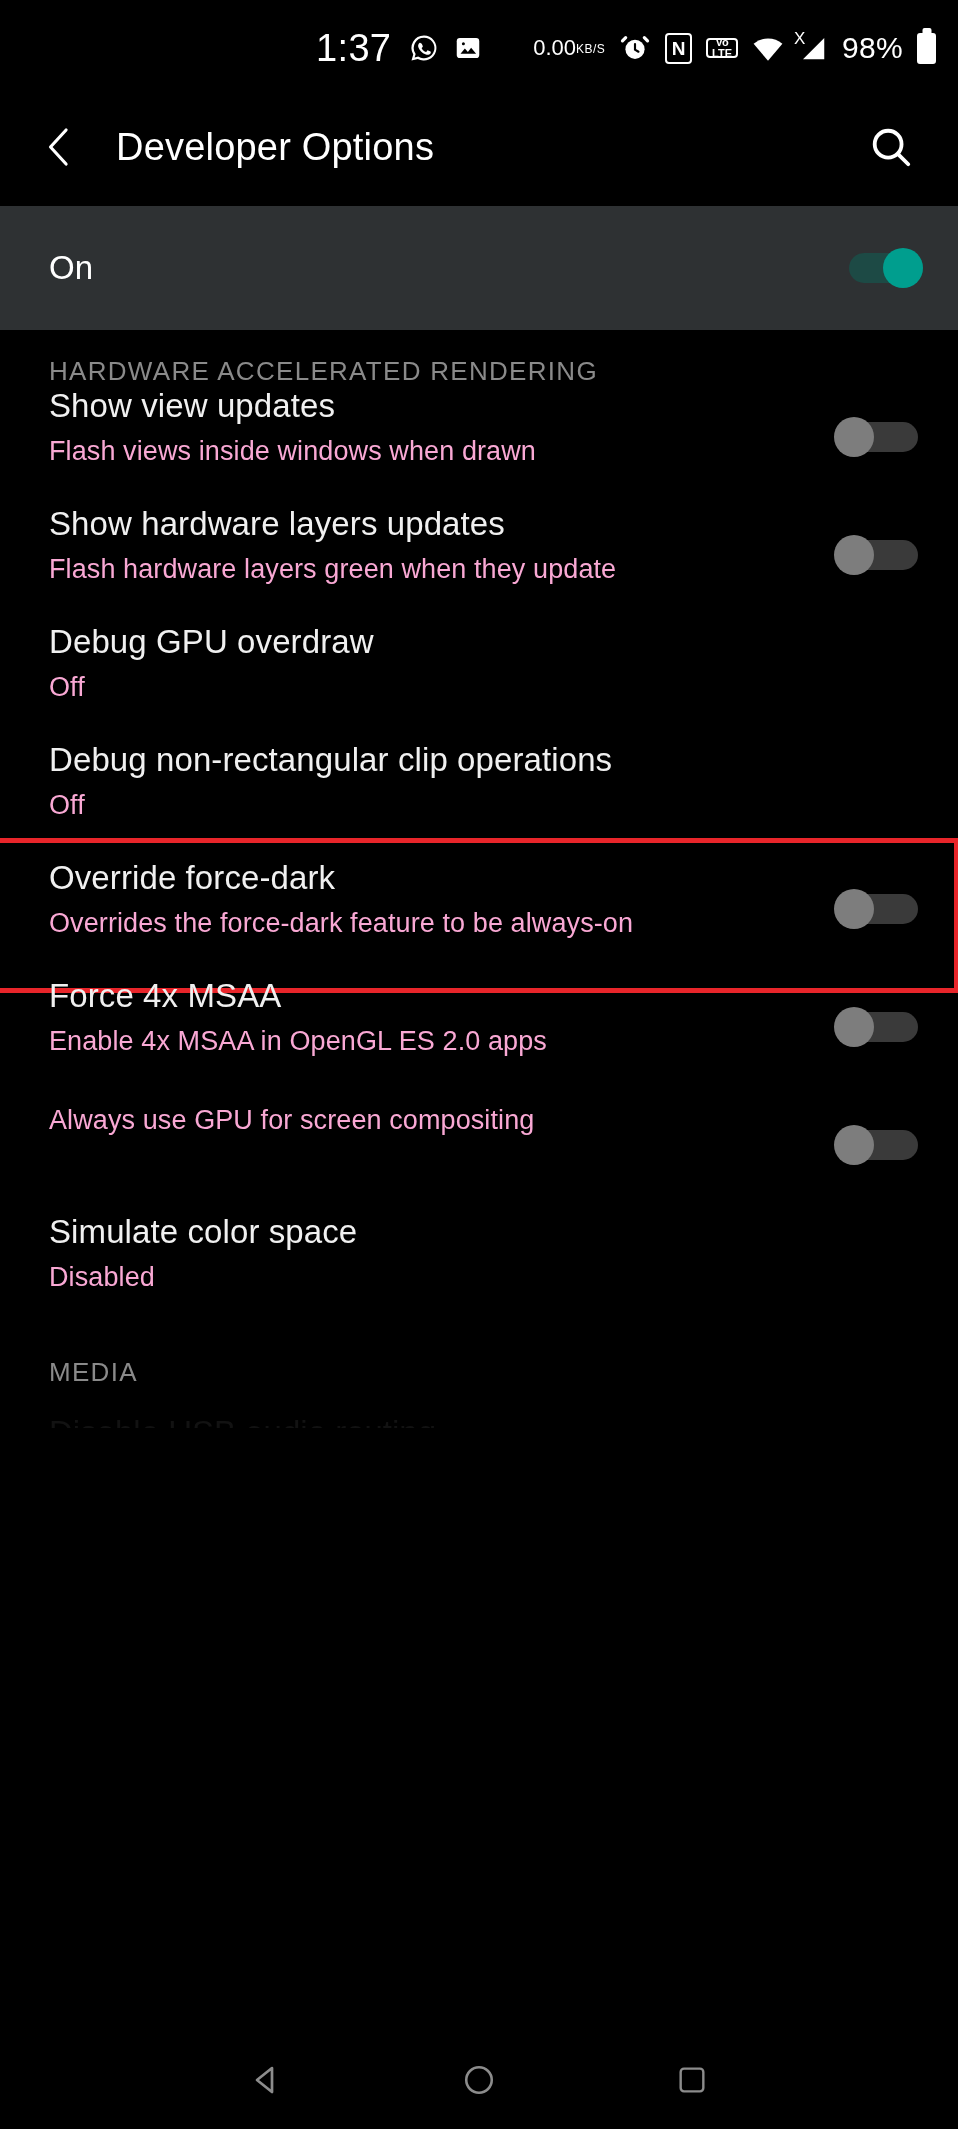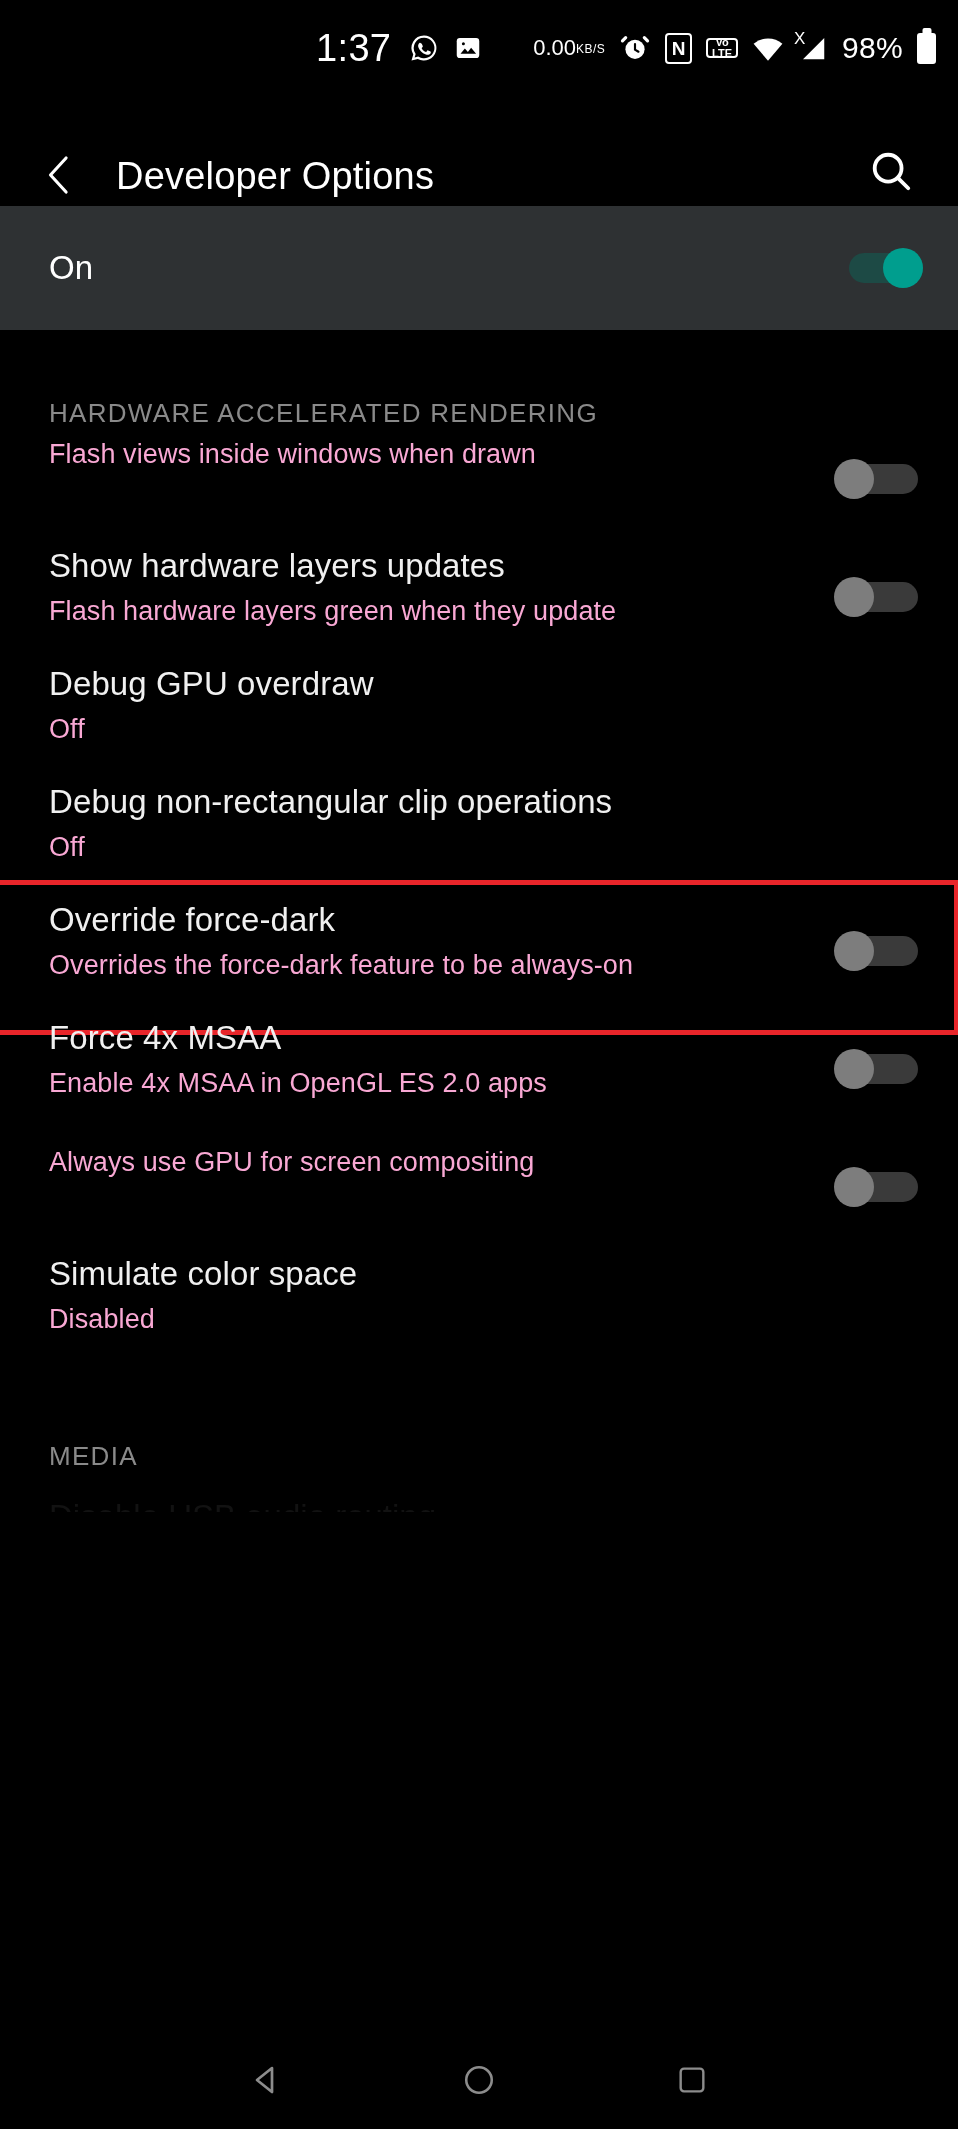--- a/index.html
+++ b/index.html
@@ -46,21 +46,21 @@
   .sb-batt::before {
     content:""; position:absolute; top:-7px; left:50%; transform:translateX(-50%);
     width:9px; height:5px; background:#fff; border-radius:2px 2px 0 0;
   }
   .sb-signal { position:relative; width:30px; height:30px; }
   .sb-x { position:absolute; top:-4px; left:-4px; font-size:17px; color:#fff; }
 
   
   .appbar {
     height:110px;
-    display:flex; align-items:flex-end;
+    display:flex; align-items:center;
     padding:0 40px 8px 36px;
     color:#fff;
   }
   .back-arrow {
     width:46px; height:46px;
     display:flex; align-items:center; justify-content:center;
     cursor:pointer;
   }
   .appbar-title {
     font-size:38px; font-weight:400; margin-left:34px; flex:1;
@@ -86,21 +86,21 @@
     position:absolute; left:0; top:4px;
     width:40px; height:40px; border-radius:50%; background:#7d7d7d;
   }
   .toggle.on .track { background:#1d4a45; }
   .toggle.on .thumb { left:auto; right:0; background:#009e8e; }
 
   
   .list { padding:0; }
   .section-header {
     color:#8a8a8a; font-size:26px; letter-spacing:1.3px;
-    padding:68px 49px 0 49px;
+    padding:26px 49px 0 49px;
   }
   .row {
     display:flex; align-items:flex-start; justify-content:space-between;
     padding:0 40px 0 49px;
     min-height:118px;
     position:relative;
   }
   .row-text { flex:1; padding-right:30px; }
   .row-title { color:#f0f0f0; font-size:33px; line-height:1.18; letter-spacing:.1px; }
   .row-sub { color:#f9a8d4; font-size:27px; line-height:1.2; margin-top:9px; letter-spacing:.1px; }
@@ -214,20 +214,21 @@
       <div class="thumb"></div>
     </div>
   </div>
 
   <div class="list">
 
     <div class="section-header">HARDWARE ACCELERATED RENDERING</div>
 
     <div class="row">
       <div class="row-text">
+        <div class="row-title">Show view updates</div>
         <div class="row-sub">Flash views inside windows when drawn</div>
       </div>
       <div class="row-toggle-wrap">
         <div class="toggle">
           <div class="track"></div>
           <div class="thumb"></div>
         </div>
       </div>
     </div>
 

